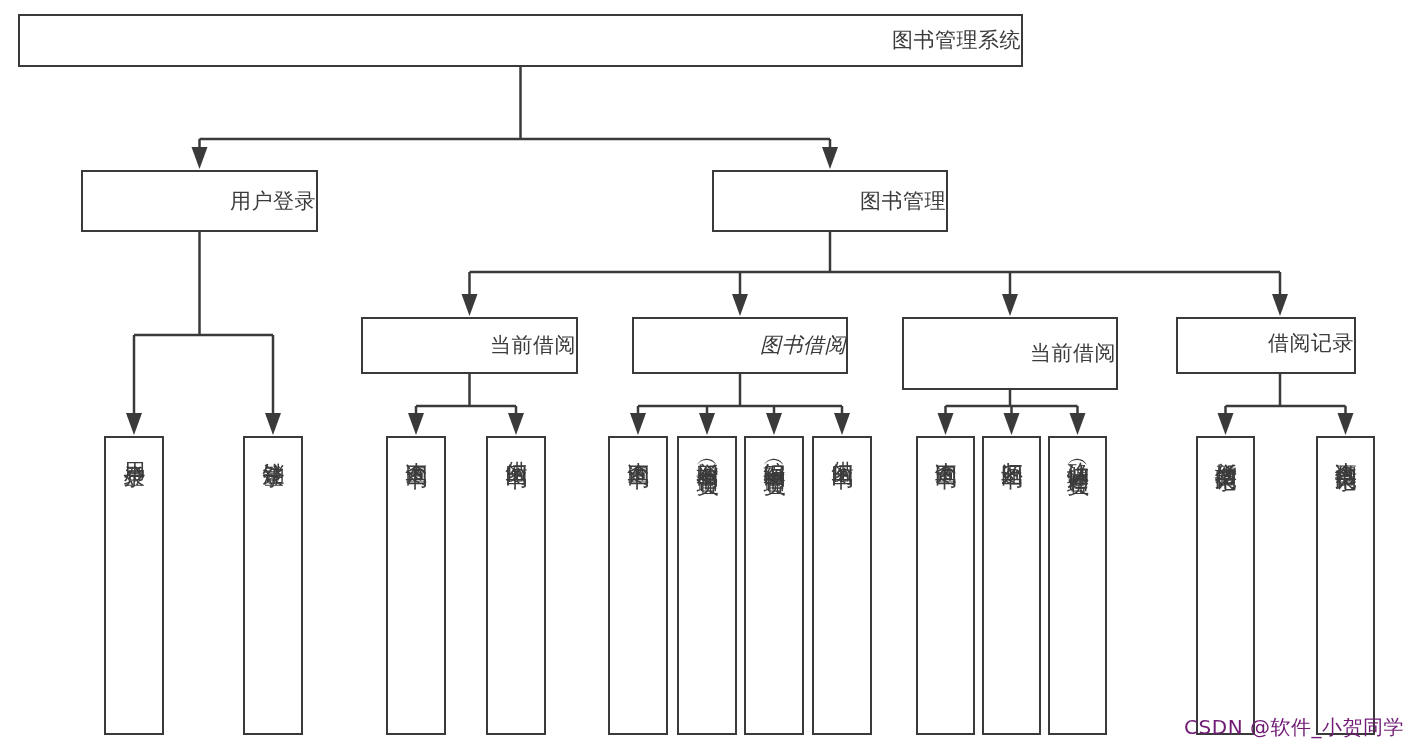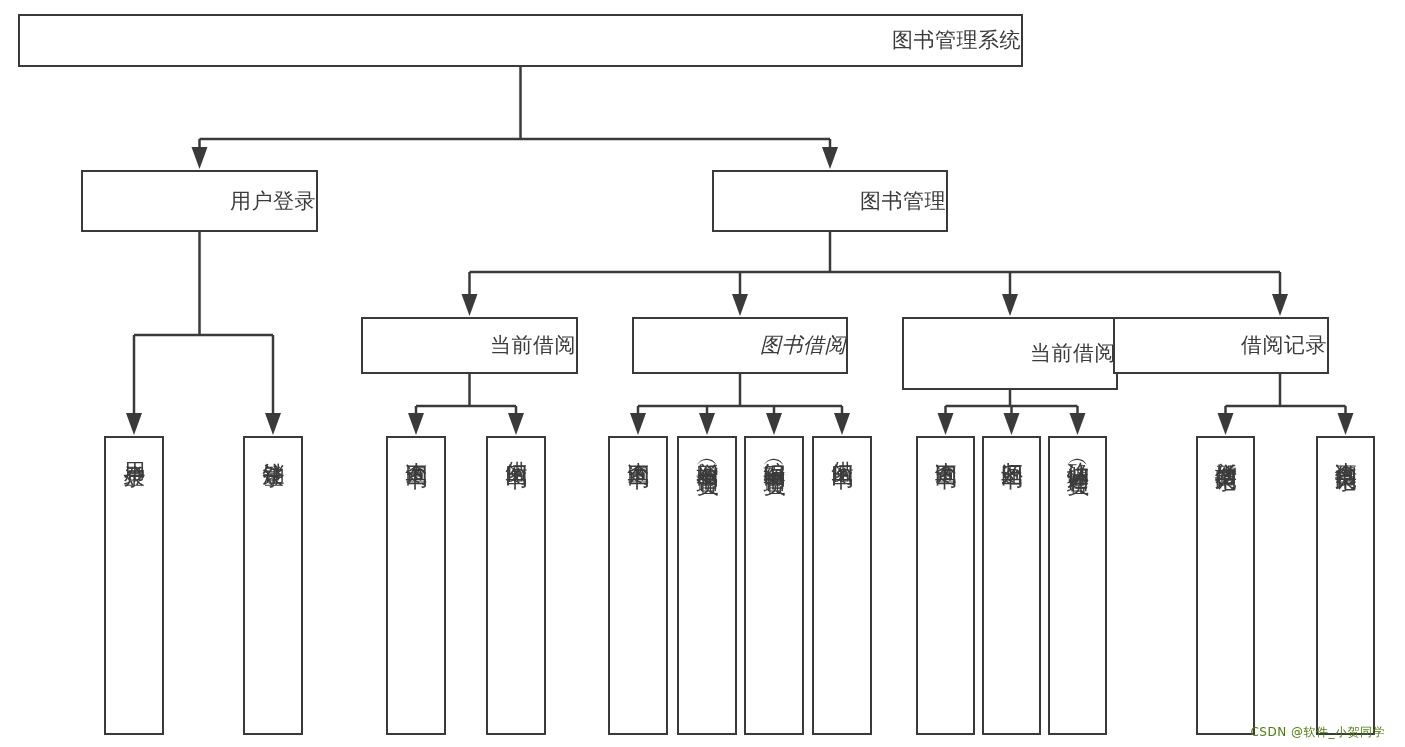--- a/index.html
+++ b/index.html
@@ -53,24 +53,24 @@
   .node-leaf .label {
     writing-mode: vertical-rl;
     text-orientation: upright;
     font-size: 22px;
     line-height: 1.22;
     letter-spacing: 2px;
     margin: 0 auto;
   }
   .watermark {
     position: absolute;
-    right: 20px;
+    right: 1px;
     bottom: 6px;
-    font-size: 12px;
-    color: #4d7c0f;
+    font-size: 20px;
+    color: #701a75;
     letter-spacing: 0.5px;
     white-space: nowrap;
   }
 </style>
 </head>
 <body>
 
 <div id="canvas">
 
   <svg id="wires" viewBox="0 0 1405 747" xmlns="http://www.w3.org/2000/svg">
@@ -140,21 +140,21 @@
       </div>
       <div class="node node-l3" style="left: 361px; top: 317px; width: 217px; height: 57px;">
         <span class="label">当前借阅</span>
       </div>
       <div class="node node-l3" style="left: 632px; top: 317px; width: 216px; height: 57px; font-style: italic;">
         <span class="label">图书借阅</span>
       </div>
       <div class="node node-l3" style="left: 902px; top: 317px; width: 216px; height: 73px;">
         <span class="label">当前借阅</span>
       </div>
-      <div class="node node-l3" style="left: 1113px; top: 317px; width: 216px; height: 57px;">
+      <div class="node node-l3" style="left: 1176px; top: 317px; width: 180px; height: 57px; font-family: Liberation Mono, monospace;">
         <span class="label">借阅记录</span>
       </div>
       <div class="node node-leaf" style="left: 104px; top: 436px; width: 60px; height: 299px;">
         <span class="label">用户登录</span>
       </div>
       <div class="node node-leaf" style="left: 243px; top: 436px; width: 60px; height: 299px;">
         <span class="label">注销登录</span>
       </div>
       <div class="node node-leaf" style="left: 386px; top: 436px; width: 60px; height: 299px;">
         <span class="label">查询图书</span>

